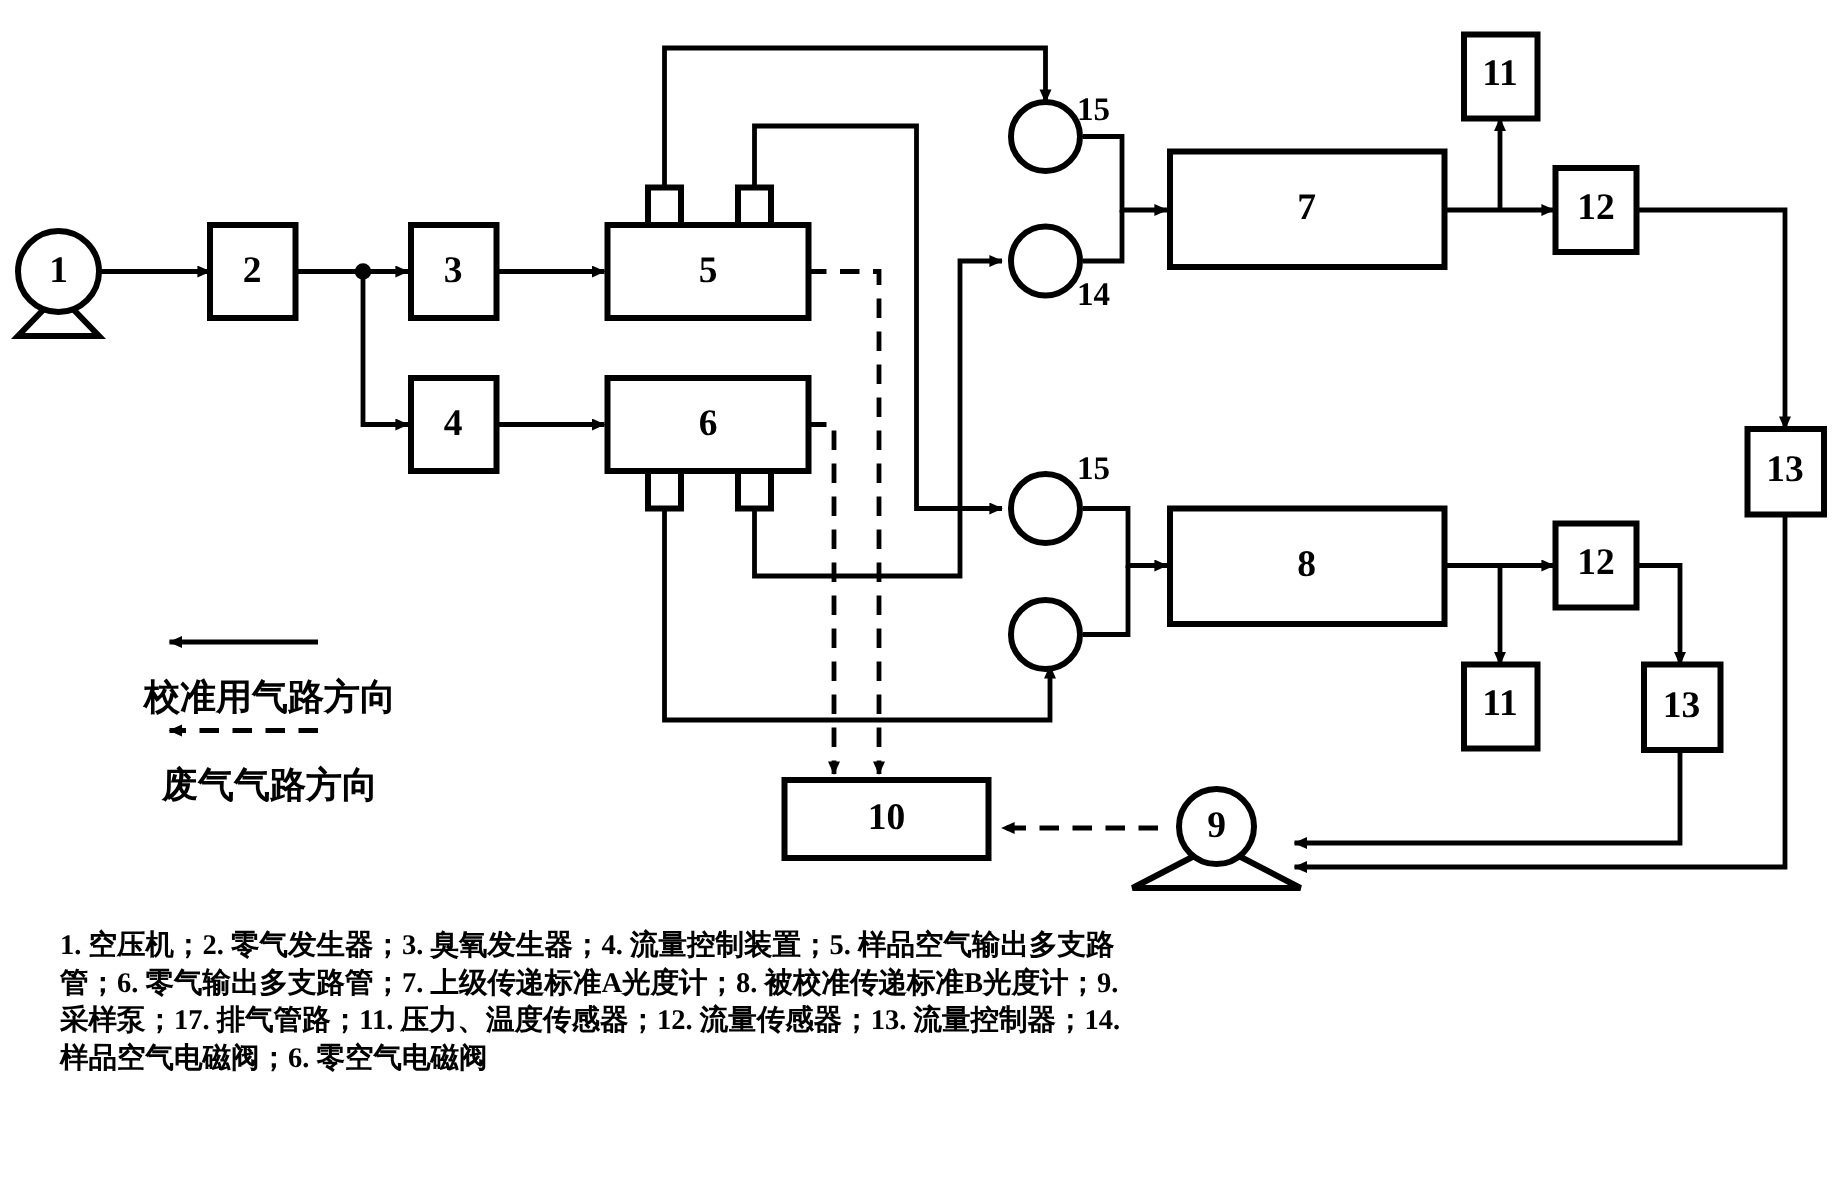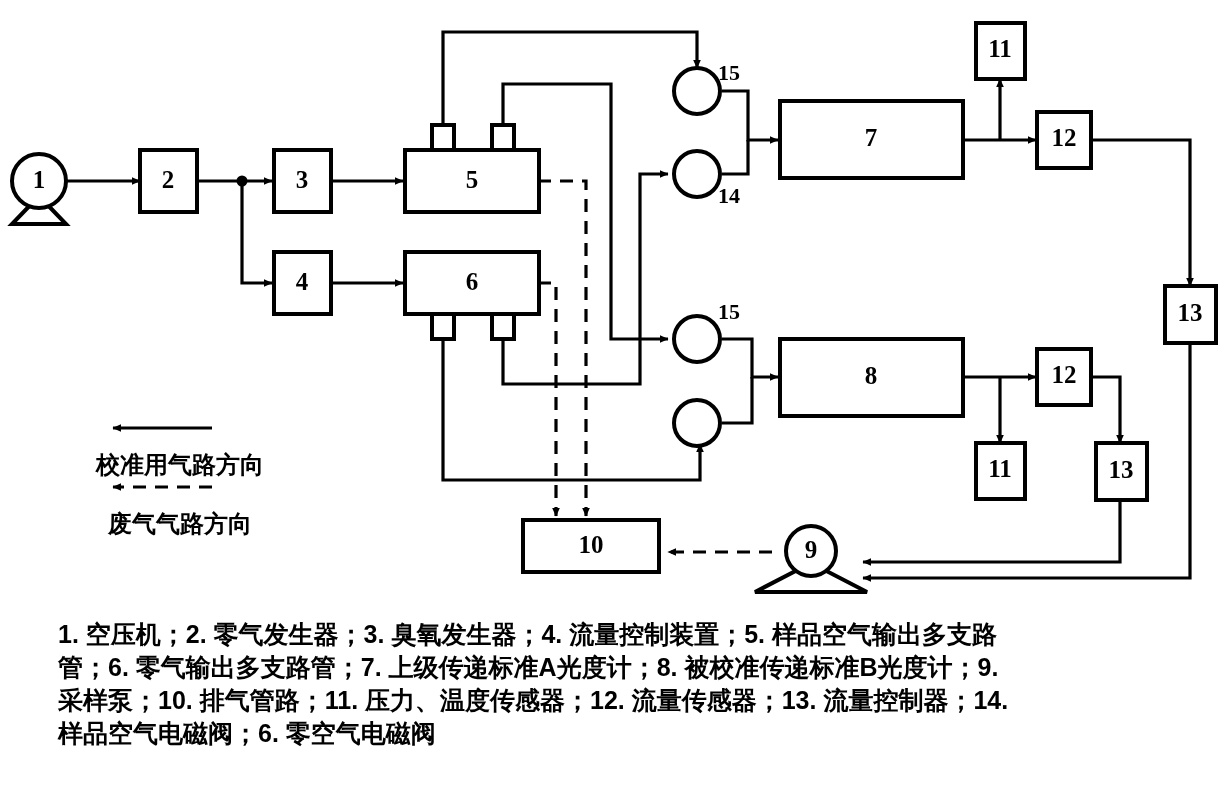--- a/index.html
+++ b/index.html
@@ -41,26 +41,26 @@
   .legend-text {
     font-family: "Liberation Serif", serif;
     font-weight: bold;
     font-size: 24px;
     fill: #000000;
     text-anchor: middle;
     dominant-baseline: middle;
   }
   .caption {
     position: absolute;
-    left: 58px;
+    left: 40px;
     top: 618px;
     width: 1120px;
-    font-family: Liberation Sans, sans-serif;
-    font-weight: bold;
-    font-size: 25px;
+    font-family: Liberation Serif, serif;
+    font-weight: bold;
+    font-size: 19px;
     line-height: 1.32;
     color: #000000;
     letter-spacing: 0px;
   }
   rect.box {
     fill: #ffffff;
     stroke: #000000;
     stroke-width: 4;
   }
   circle.valve {
@@ -216,17 +216,17 @@
     <path class="pipe" d="M212,428 L113,428" marker-end="url(#arrow)"></path>
     <text class="legend-text" x="180" y="467">校准用气路方向</text>
     <path class="pipe-dashed" d="M212,487 L113,487" marker-end="url(#arrowdash)"></path>
     <text class="legend-text" x="180" y="526">废气气路方向</text>
 
   </svg>
 
   <div class="caption">
     <div>1. 空压机；2. 零气发生器；3. 臭氧发生器；4. 流量控制装置；5. 样品空气输出多支路</div>
     <div>管；6. 零气输出多支路管；7. 上级传递标准A光度计；8. 被校准传递标准B光度计；9.</div>
-    <div>采样泵；10. 排气管路；11. 压力、温度传感器；12. 流量传感器；13. 流量控制器；14.</div>
+    <div>采样泵；17. 排气管路；11. 压力、温度传感器；12. 流量传感器；13. 流量控制器；14.</div>
     <div>样品空气电磁阀；6. 零空气电磁阀</div>
   </div>
 
 </div>
 
 </body></html>

